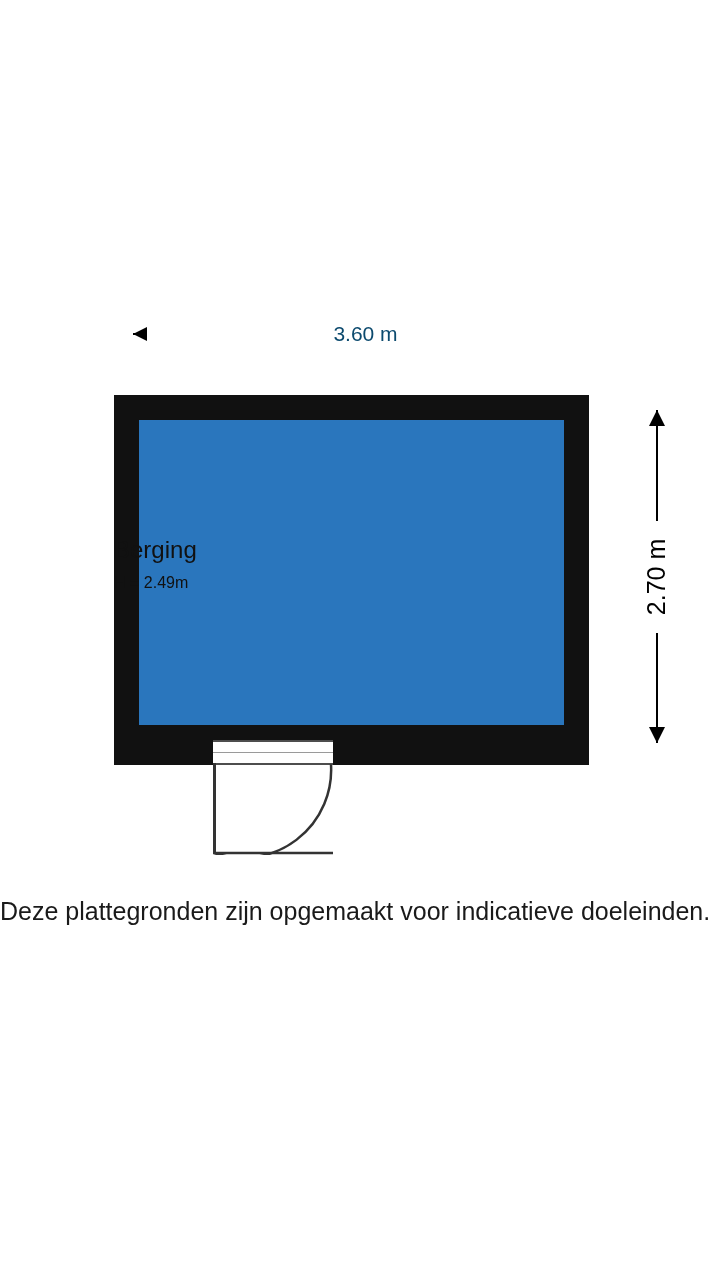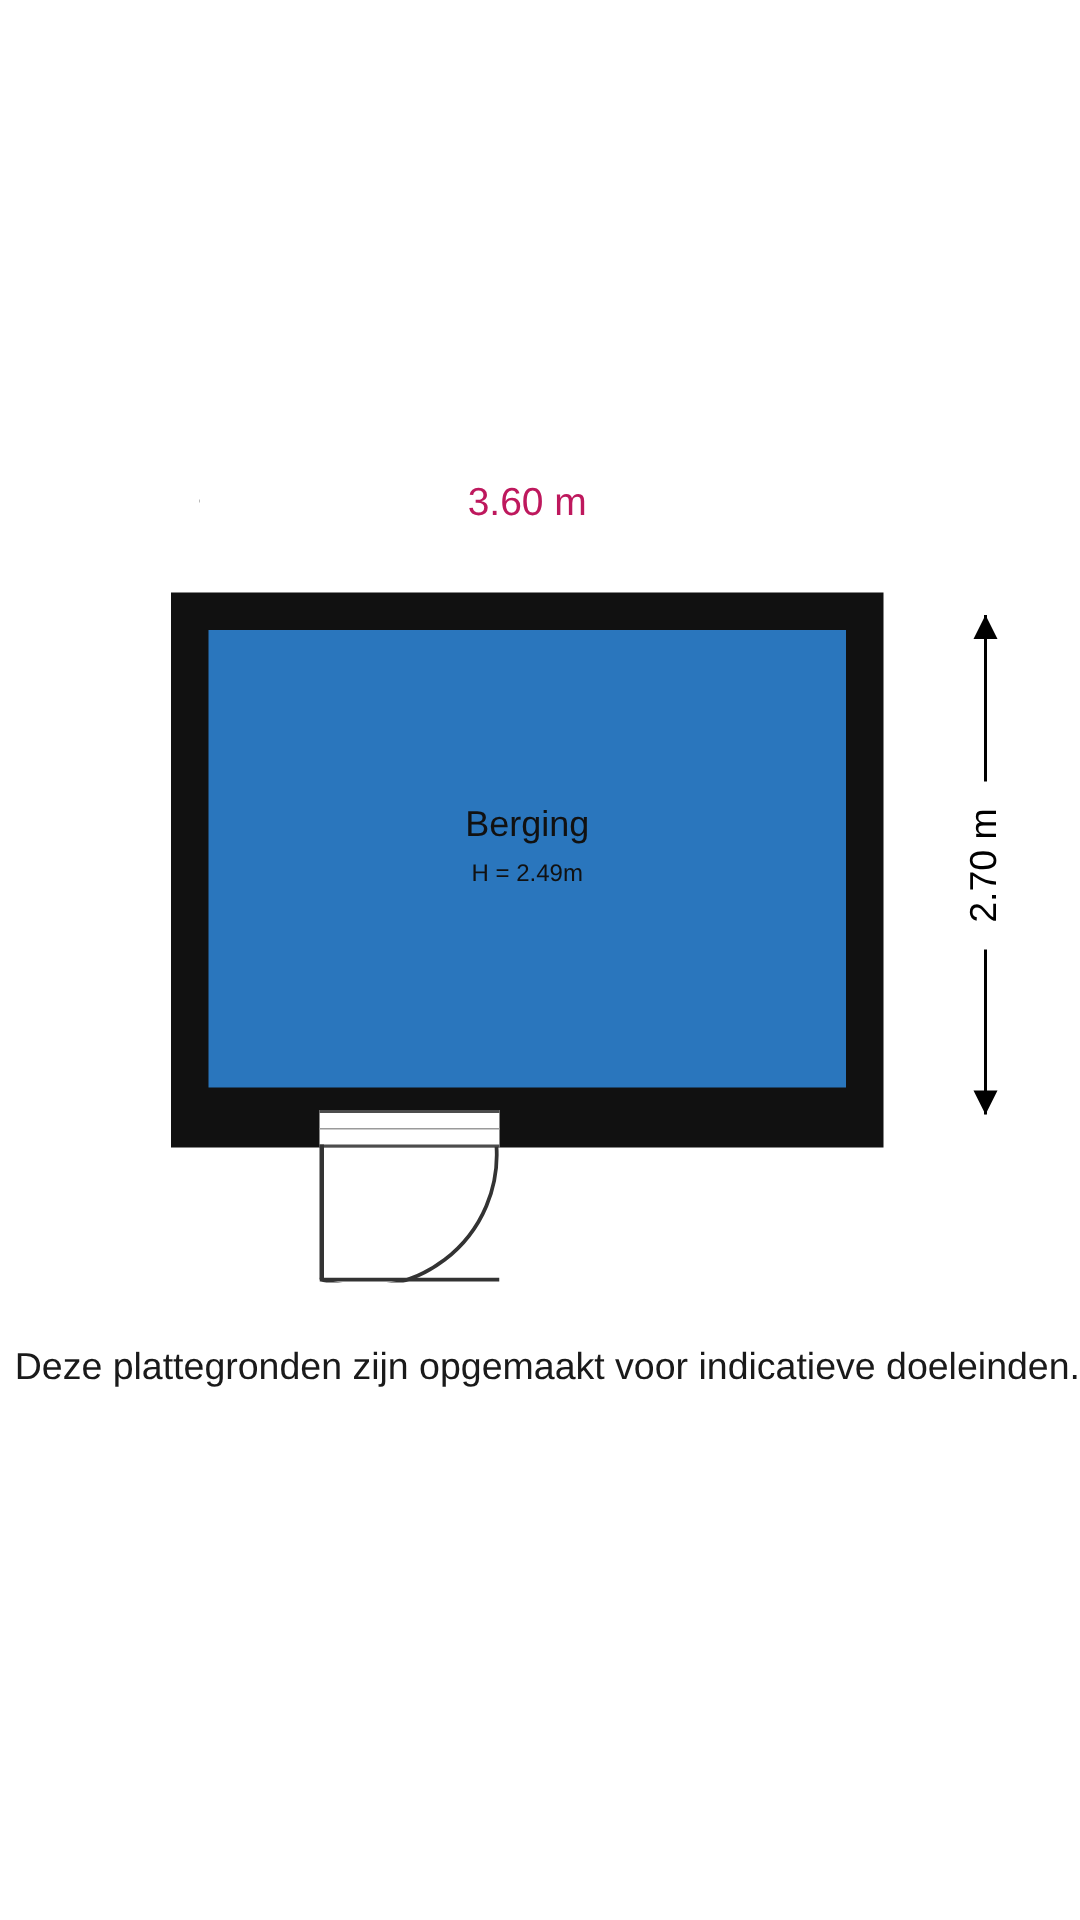--- a/index.html
+++ b/index.html
@@ -36,27 +36,27 @@
   .dim-h .line {
     position: absolute;
     left: 0;
     top: 15px;
     width: 437px;
     height: 2px;
     background: #000;
   }
   .dim-h .label {
     position: absolute;
-    left: 0;
+    left: 14px;
     top: 0;
     width: 437px;
     text-align: center;
-    font-size: 26px;
+    font-size: 21px;
     line-height: 32px;
-    color: #be185d;
+    color: #0c4a6e;
     background: #ffffff;
   }
   .dim-h .label span {
     background: #ffffff;
     padding: 0 16px;
   }
   .arrow-left, .arrow-right {
     position: absolute;
     top: 8px;
     width: 0;
@@ -137,21 +137,21 @@
     top: 25px;
     width: 425px;
     height: 305px;
     background: #2a76bd;
   }
   .room-labels {
     position: absolute;
     left: 0;
     top: 140px;
     width: 475px;
-    text-align: center;
+    text-align: left;
     color: #111;
   }
   .room-name {
     font-size: 24px;
     line-height: 30px;
   }
   .room-height {
     font-size: 16px;
     line-height: 28px;
     margin-top: 4px;
@@ -193,21 +193,21 @@
     height: 90px;
     background: #333;
   }
 
   
   .disclaimer {
     position: absolute;
     left: 0;
     top: 893px;
     width: 720px;
-    text-align: right;
+    text-align: left;
     font-size: 25px;
     line-height: 36px;
     color: #1a1a1a;
   }
 </style>
 </head>
 <body>
 
 <div id="floorplan">
 

